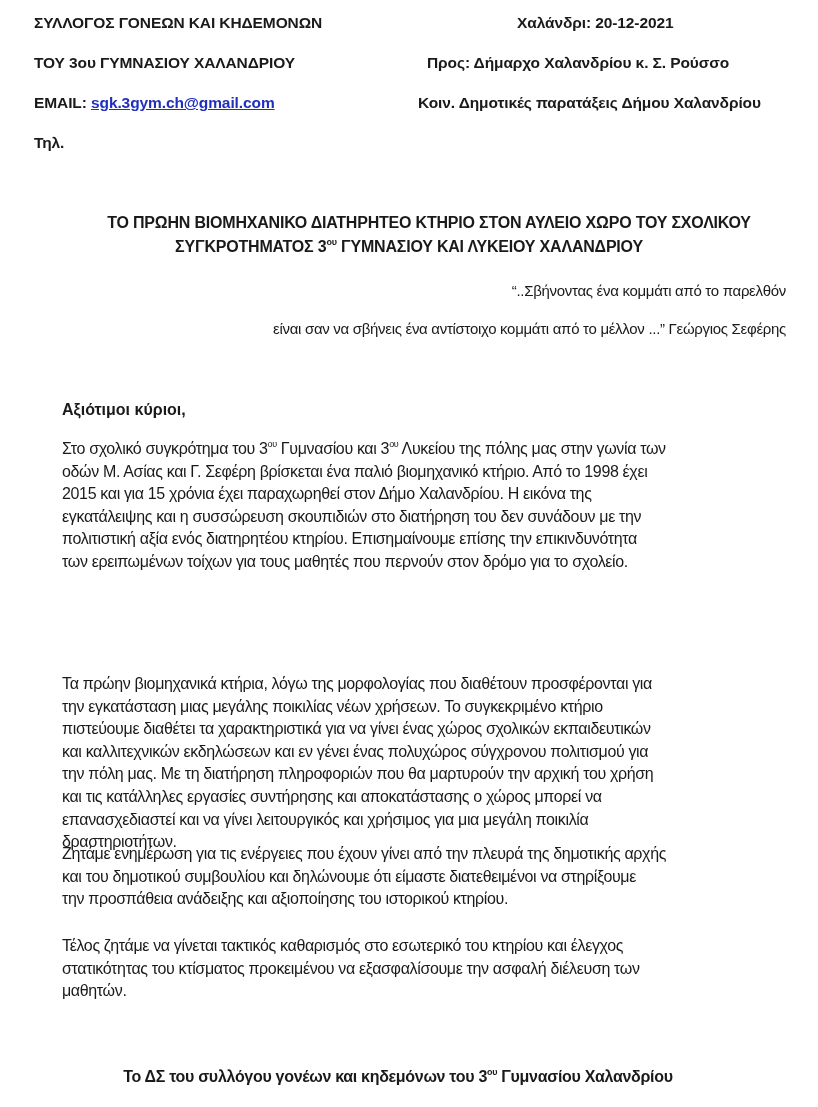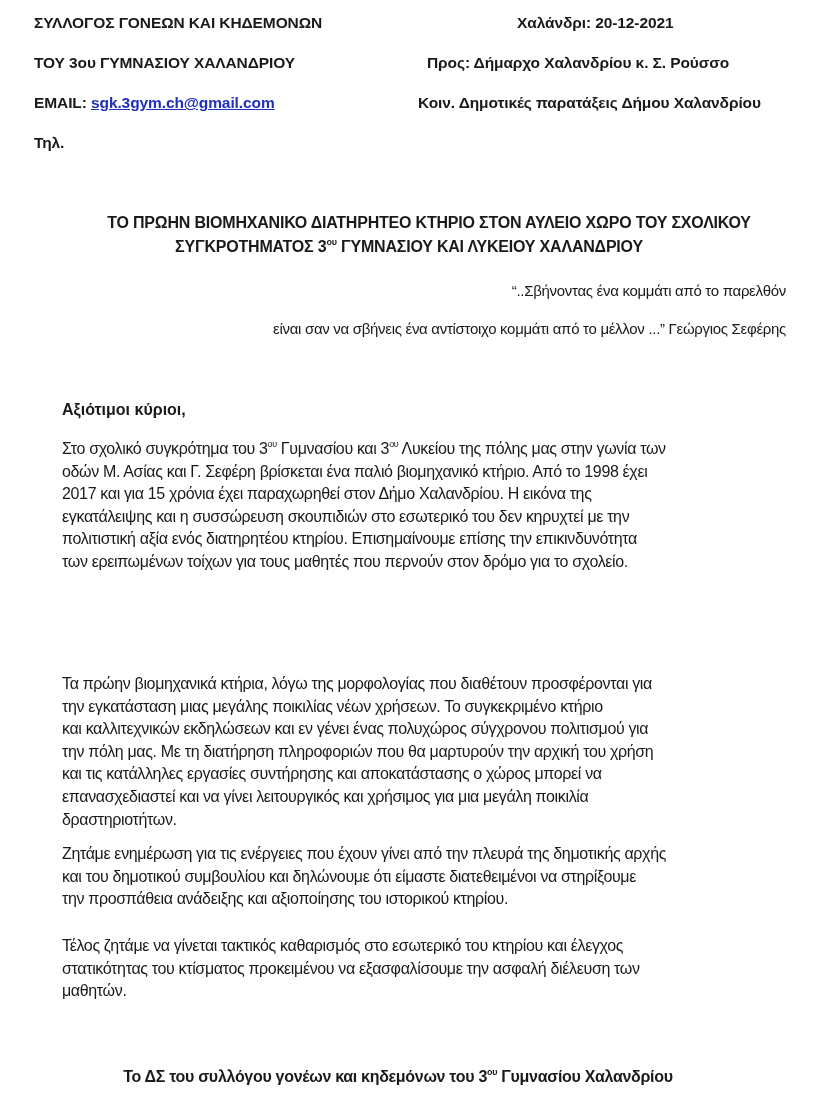--- a/index.html
+++ b/index.html
@@ -49,29 +49,30 @@
 </div>
 
 <div class="abs quote" style="top:282px;">“..Σβήνοντας ένα κομμάτι από το παρελθόν</div>
 <div class="abs quote" style="top:320px;">είναι σαν να σβήνεις ένα αντίστοιχο κομμάτι από το μέλλον ...” Γεώργιος Σεφέρης</div>
 
 <div class="abs greeting" style="top:401px;">Αξιότιμοι κύριοι,</div>
 
 <div class="abs para" style="top:438px;">
   <span class="line"><span>Στο σχολικό συγκρότημα του 3</span><sup>ου</sup><span> Γυμνασίου και 3</span><sup>ου</sup><span> Λυκείου της πόλης μας στην γωνία των</span></span>
   <span class="line">οδών Μ. Ασίας και Γ. Σεφέρη  βρίσκεται ένα παλιό βιομηχανικό κτήριο. Από το 1998 έχει</span>
-  <span class="line">2017 και για 15 χρόνια έχει παραχωρηθεί στον Δήμο Χαλανδρίου. Η εικόνα της</span>
-  <span class="line">εγκατάλειψης και η συσσώρευση σκουπιδιών στο εσωτερικό του δεν κηρυχτεί με την</span>
+  <span class="line">2015 και για 15 χρόνια έχει παραχωρηθεί στον Δήμο Χαλανδρίου. Η εικόνα της</span>
+  <span class="line">εγκατάλειψης και η συσσώρευση σκουπιδιών στο διατήρηση του δεν συνάδουν με την</span>
   <span class="line">πολιτιστική αξία  ενός διατηρητέου  κτηρίου.  Επισημαίνουμε επίσης την επικινδυνότητα</span>
   <span class="line">των ερειπωμένων τοίχων για τους μαθητές που περνούν στον δρόμο για το σχολείο.</span>
 </div>
 
 <div class="abs para" style="top:627px;margin-top:46px;">
   <span class="line"> Τα πρώην βιομηχανικά κτήρια, λόγω της μορφολογίας που διαθέτουν προσφέρονται για</span>
   <span class="line">την εγκατάσταση μιας μεγάλης ποικιλίας νέων χρήσεων. Το συγκεκριμένο κτήριο</span>
+  <span class="line"> πιστεύουμε διαθέτει τα χαρακτηριστικά για να γίνει ένας χώρος  σχολικών εκπαιδευτικών</span>
   <span class="line">και καλλιτεχνικών εκδηλώσεων και εν γένει ένας πολυχώρος σύγχρονου πολιτισμού για</span>
   <span class="line">την πόλη μας. Με τη διατήρηση πληροφοριών που θα μαρτυρούν την αρχική του χρήση</span>
   <span class="line">και τις κατάλληλες εργασίες συντήρησης και αποκατάστασης ο χώρος μπορεί να</span>
   <span class="line">επανασχεδιαστεί και να γίνει λειτουργικός και χρήσιμος για   μια μεγάλη  ποικιλία</span>
   <span class="line">δραστηριοτήτων.</span>
 </div>
 
 <div class="abs para" style="top:843px;">
   <span class="line">Ζητάμε ενημέρωση  για τις ενέργειες που έχουν γίνει από την πλευρά της δημοτικής αρχής</span>
   <span class="line">και του δημοτικού συμβουλίου και δηλώνουμε ότι είμαστε διατεθειμένοι να στηρίξουμε</span>

